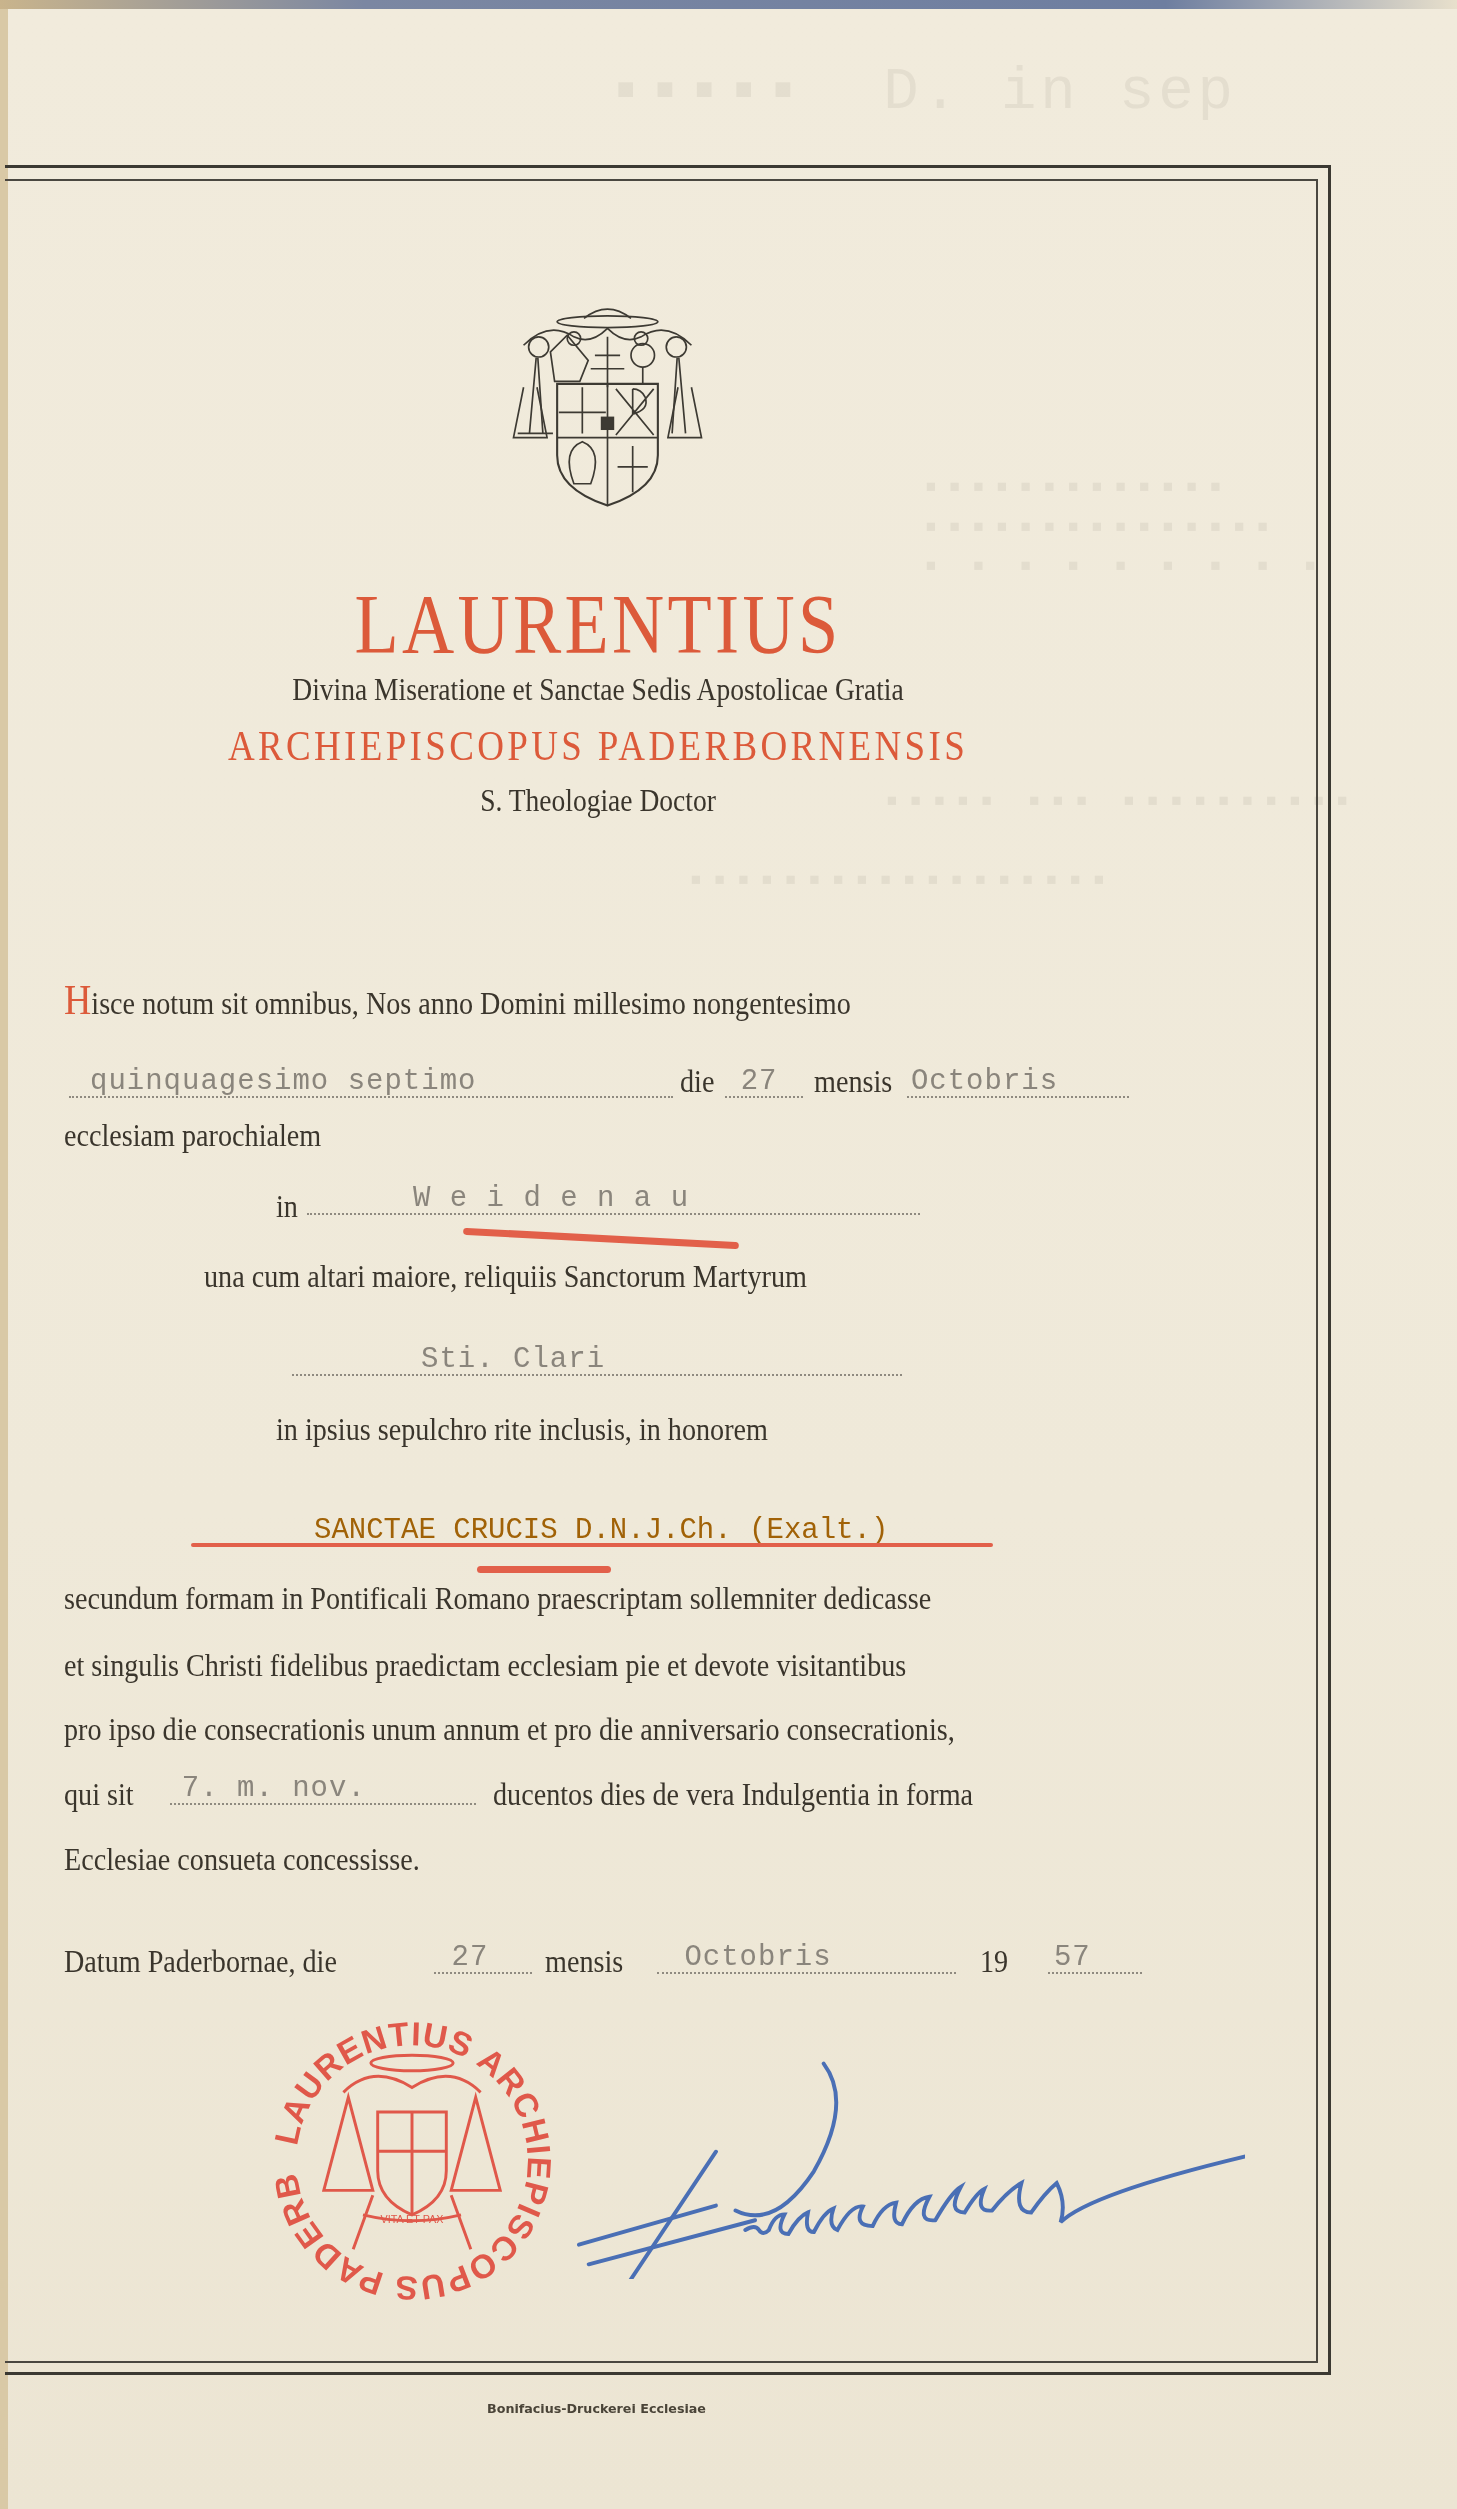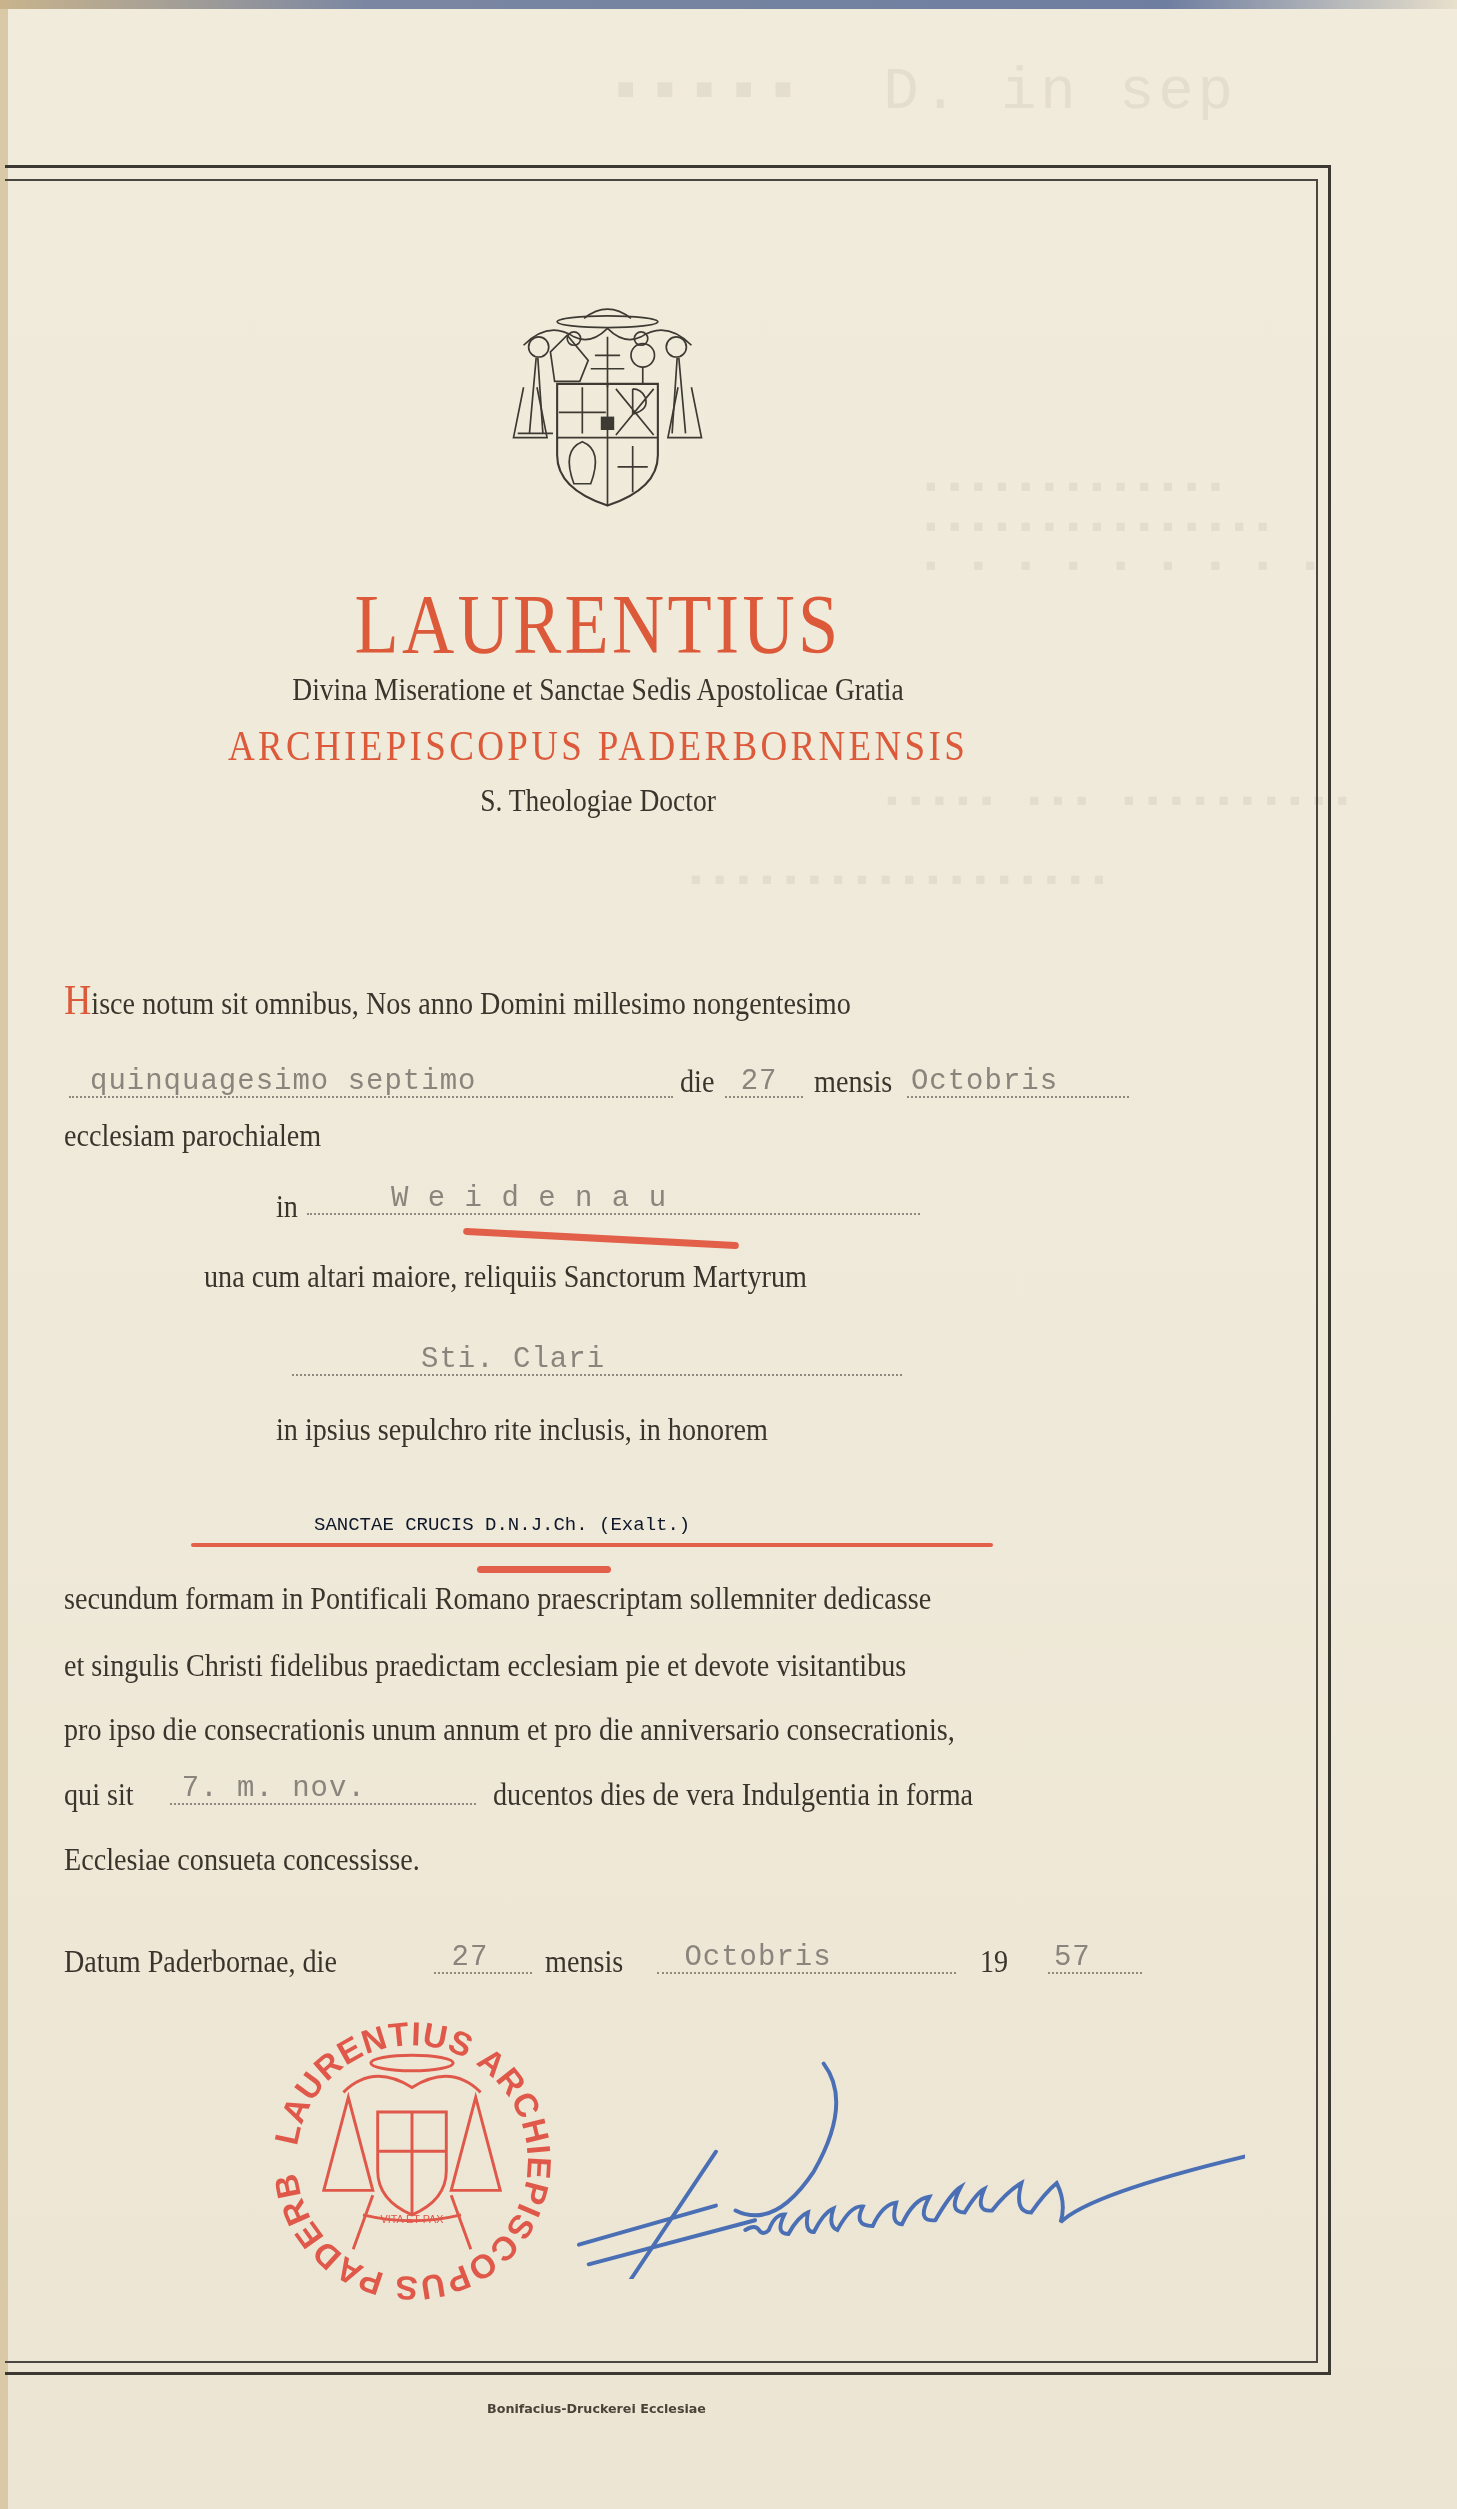--- a/index.html
+++ b/index.html
@@ -11,21 +11,21 @@
   .frame-outer{position:absolute;left:4.9px;top:165px;width:1326px;height:2210px;border-top:3.9px solid #3b3932;border-right:3.9px solid #3b3932;border-bottom:3.9px solid #3b3932;box-sizing:border-box;}
   .frame-inner{position:absolute;left:4.9px;top:179px;width:1313px;height:2184px;border-top:2px solid #4a4740;border-right:2px solid #4a4740;border-bottom:2px solid #4a4740;box-sizing:border-box;}
   .crest{position:absolute;left:490px;top:284px;width:235px;height:240px;}
   .center{position:absolute;left:0;width:1196px;text-align:center;}
   .title{top:576px;font-size:84px;color:#dc5a3a;letter-spacing:3.9px;transform:scaleX(0.86);transform-origin:598px 0;}
   .sub1{top:671px;font-size:32px;transform:scaleX(0.86);transform-origin:598px 0;}
   .archi{top:721px;font-size:43px;color:#dc5a3a;letter-spacing:3.9px;transform:scaleX(0.86);transform-origin:598px 0;}
   .doctor{top:782px;font-size:32px;transform:scaleX(0.86);transform-origin:598px 0;}
   .line{position:absolute;font-size:32px;white-space:nowrap;transform:scaleX(0.88);transform-origin:0 0;}
   .drop{color:#dc5a3a;font-size:43px;}
-  .typed{font-family:"Liberation Mono","DejaVu Sans Mono",monospace;color:#0f172a;font-size:19px;}
+  .typed{font-family:"Liberation Mono","DejaVu Sans Mono",monospace;color:#a16207;font-size:29px;}
   .field{position:absolute;border-bottom:2px dotted #8f8a80;height:39px;}
   .field span{position:absolute;bottom:-2px;font-family:"Liberation Mono","DejaVu Sans Mono",monospace;color:#8a857c;font-size:29px;white-space:nowrap;letter-spacing:1px;}
   .redstroke{position:absolute;background:#e2604a;border-radius:5.9px;}
   .printer{position:absolute;left:487px;top:2401px;font-family:"DejaVu Sans",sans-serif;font-size:12.7px;font-weight:bold;color:#4a4438;}
   .seal{position:absolute;left:265px;top:2014px;width:294px;height:294px;}
   .sig{position:absolute;left:559px;top:2044px;width:686px;height:235px;}
 </style>
 </head>
 <body>
 
@@ -86,21 +86,21 @@
   </div>
 <div class="line" style="left:814px;top:1063px;">mensis</div>
 <div class="field" style="left:907px;top:1057px;width:222px;">
     <span style="left:3.9px;">Octobris</span>
   </div>
 
 <div class="line" style="left:64px;top:1117px;">ecclesiam parochialem</div>
 
 <div class="line" style="left:276px;top:1188px;">in</div>
 <div class="field" style="left:307px;top:1174px;width:613px;">
-    <span style="left:84px;">W e i d e n a u</span>
+    <span style="left:106px;">W e i d e n a u</span>
   </div>
 <div class="redstroke" style="left:463px;top:1235px;width:276px;height:6.9px;transform:rotate(3deg);"></div>
 
 <div class="line" style="left:204px;top:1258px;">una cum altari maiore, reliquiis Sanctorum Martyrum</div>
 
 <div class="field" style="left:292px;top:1335px;width:610px;">
     <span style="left:129px;">Sti. Clari</span>
   </div>
 
 <div class="line" style="left:276px;top:1411px;">in ipsius sepulchro rite inclusis, in honorem</div>

